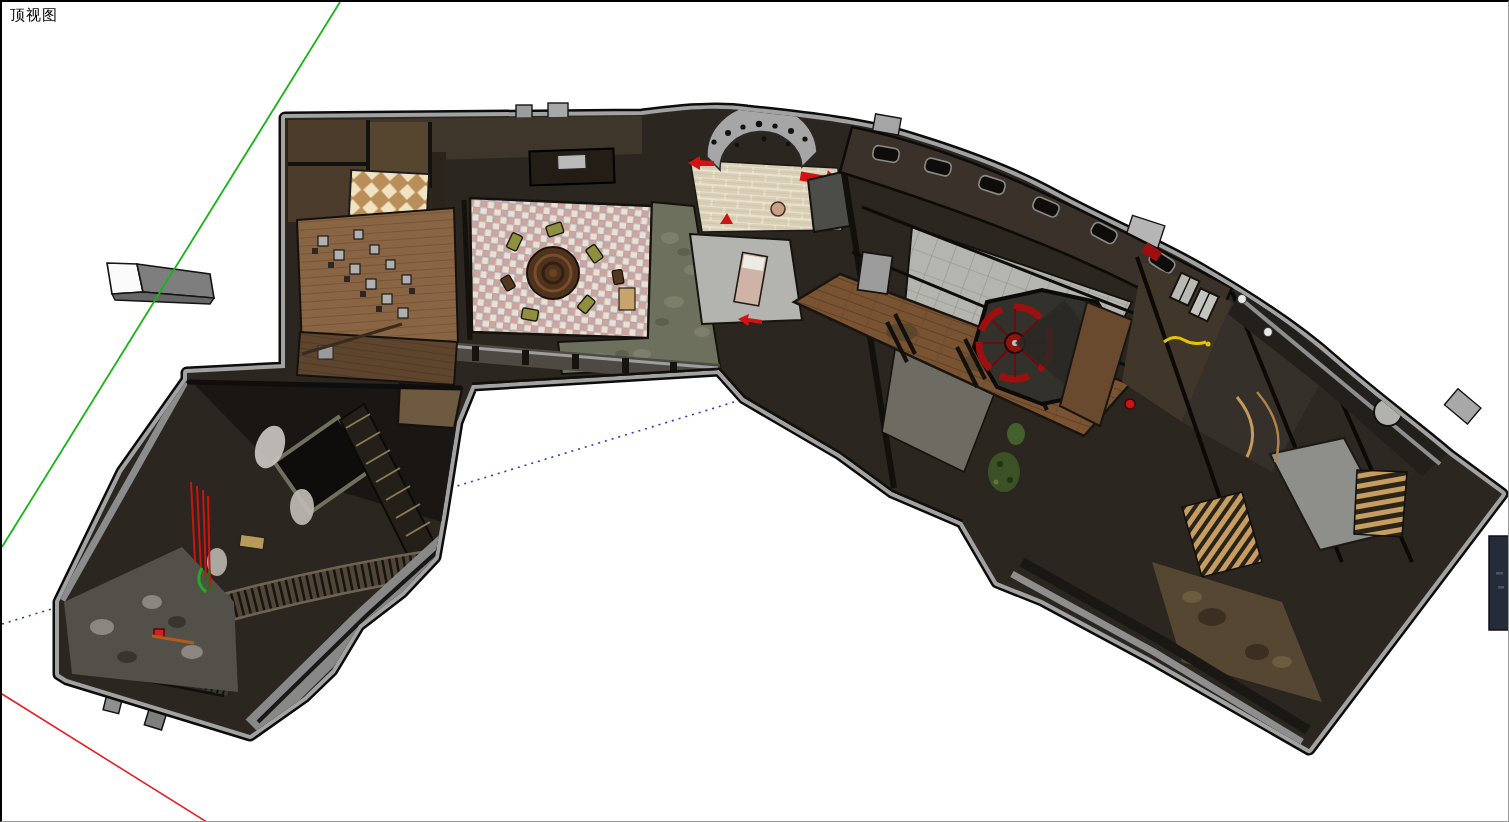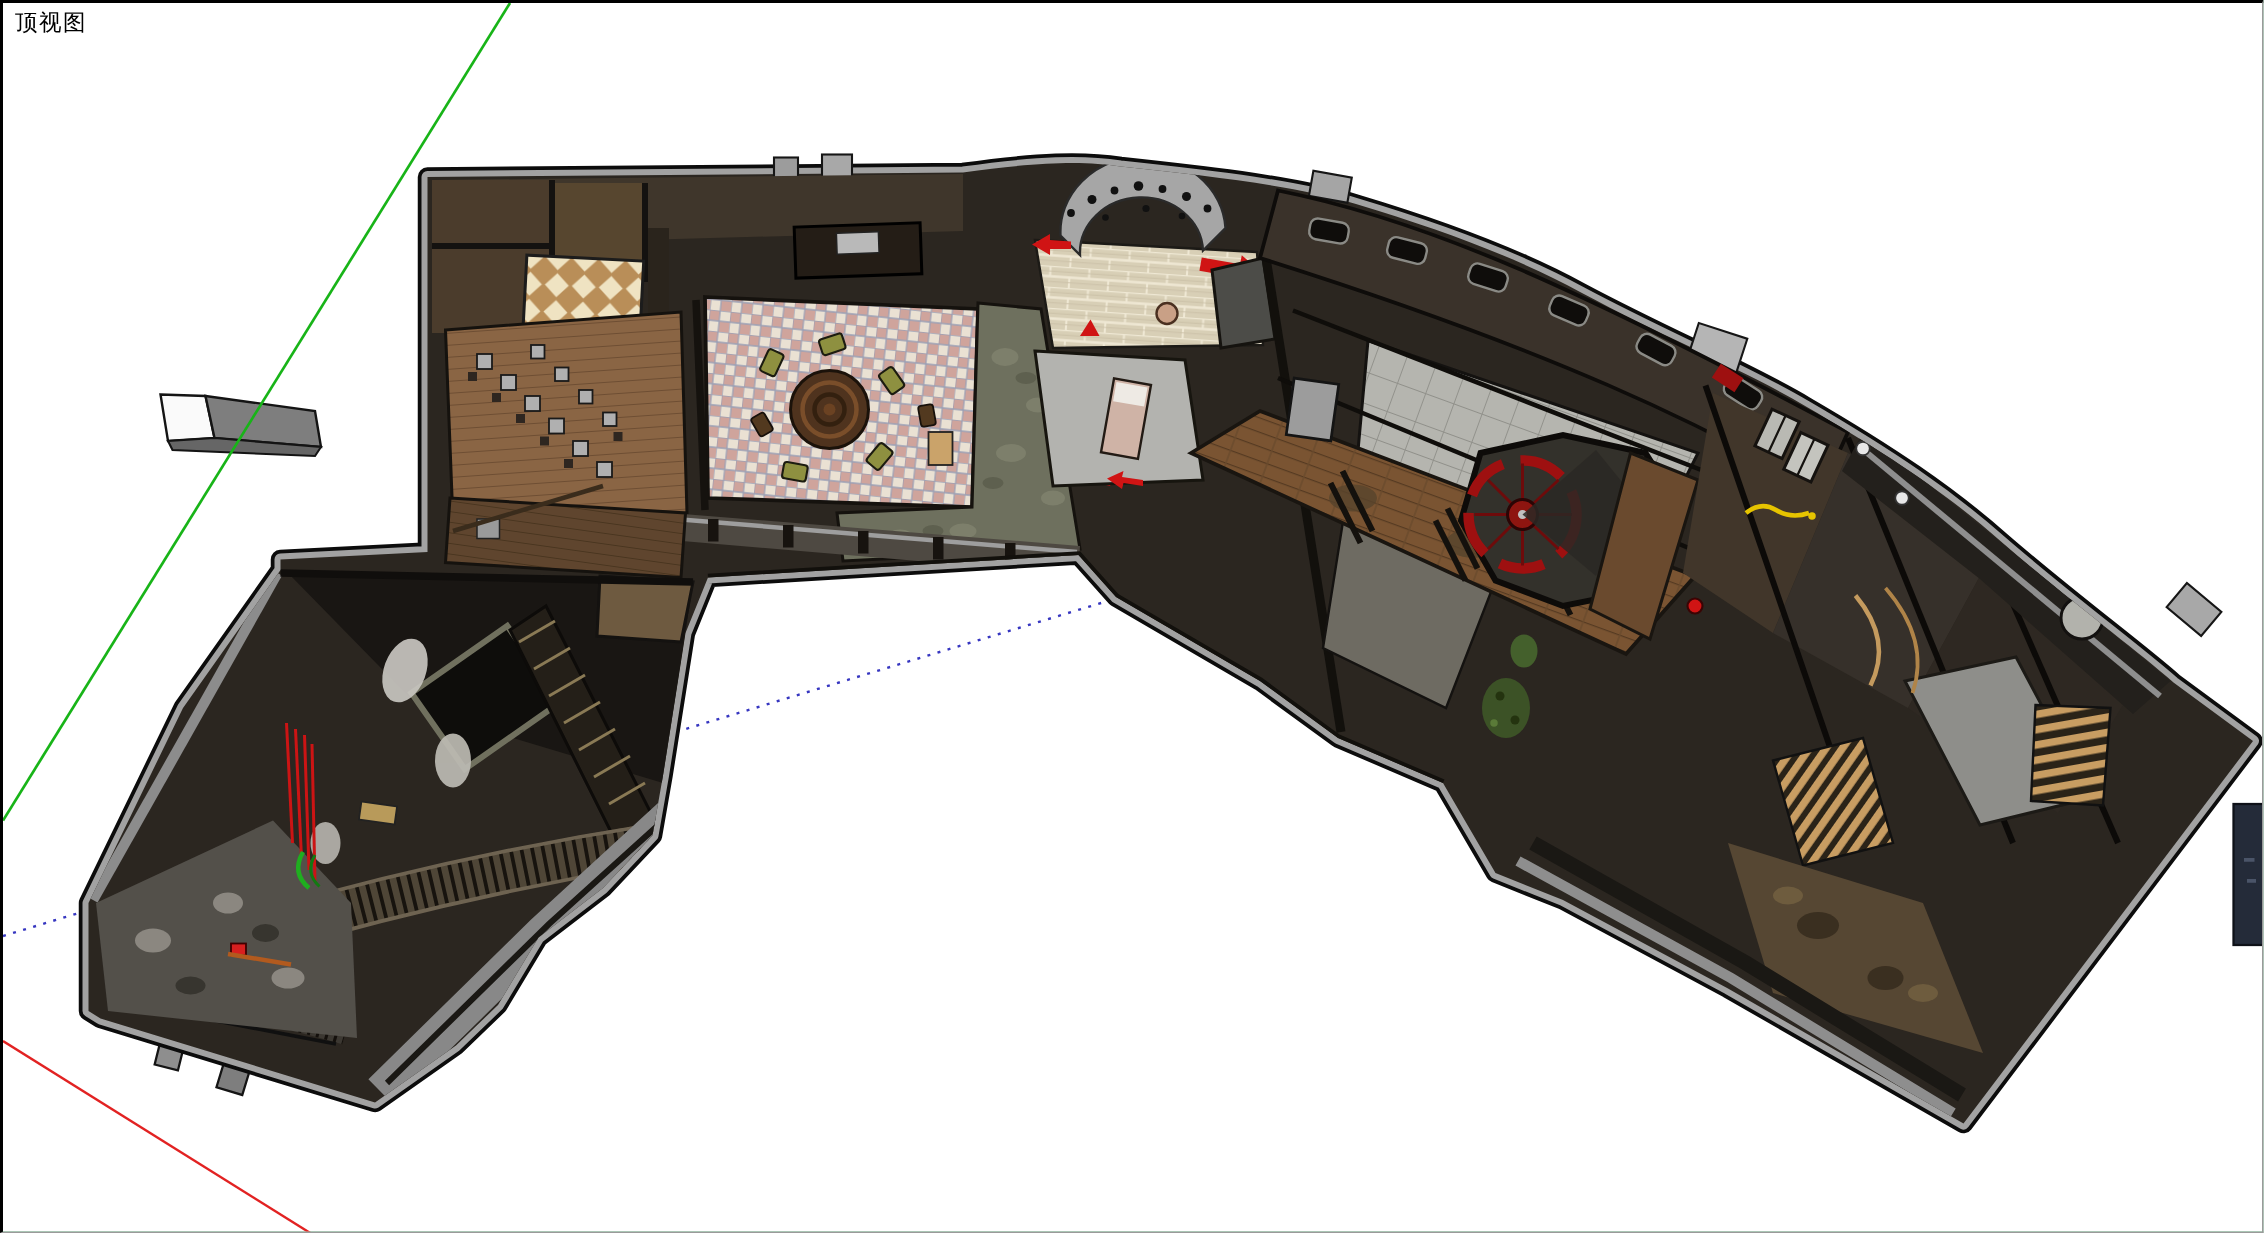--- a/index.html
+++ b/index.html
@@ -1,17 +1,17 @@
 <!DOCTYPE html>
 <html><head>
 <meta charset="utf-8">
 <style>
   html,body{margin:0;padding:0;background:#e8e8e8;}
   .viewport{
-    position:relative;width:1509px;height:822px;background:#15803d;
+    position:relative;width:1509px;height:822px;background:#a3a3a3;
     overflow:hidden;border-top:2px solid #000;border-left:2px solid #000;
     border-right:1px solid #9a9a9a;border-bottom:1px solid #9a9a9a;
     box-sizing:border-box;
     font-family:"Liberation Sans","DejaVu Sans",sans-serif;
   }
   .view-label{
     position:absolute;left:8px;top:4px;font-size:15px;color:#000;
     letter-spacing:1px;z-index:10;user-select:none;
   }
   svg{position:absolute;left:0;top:0;}

